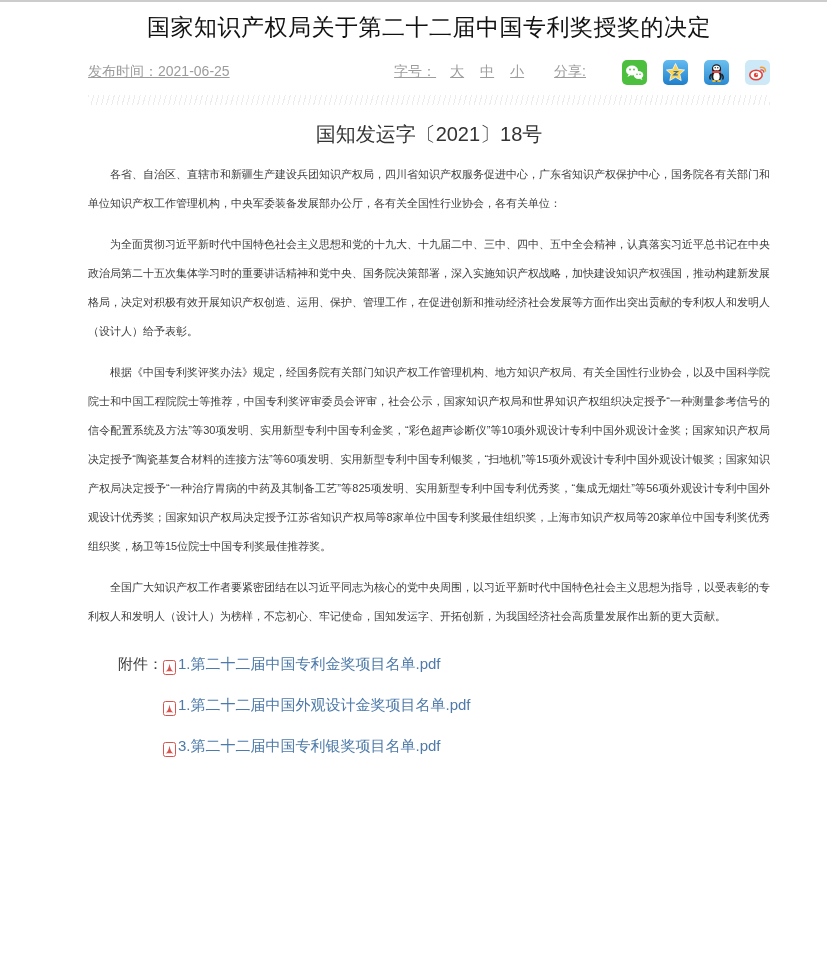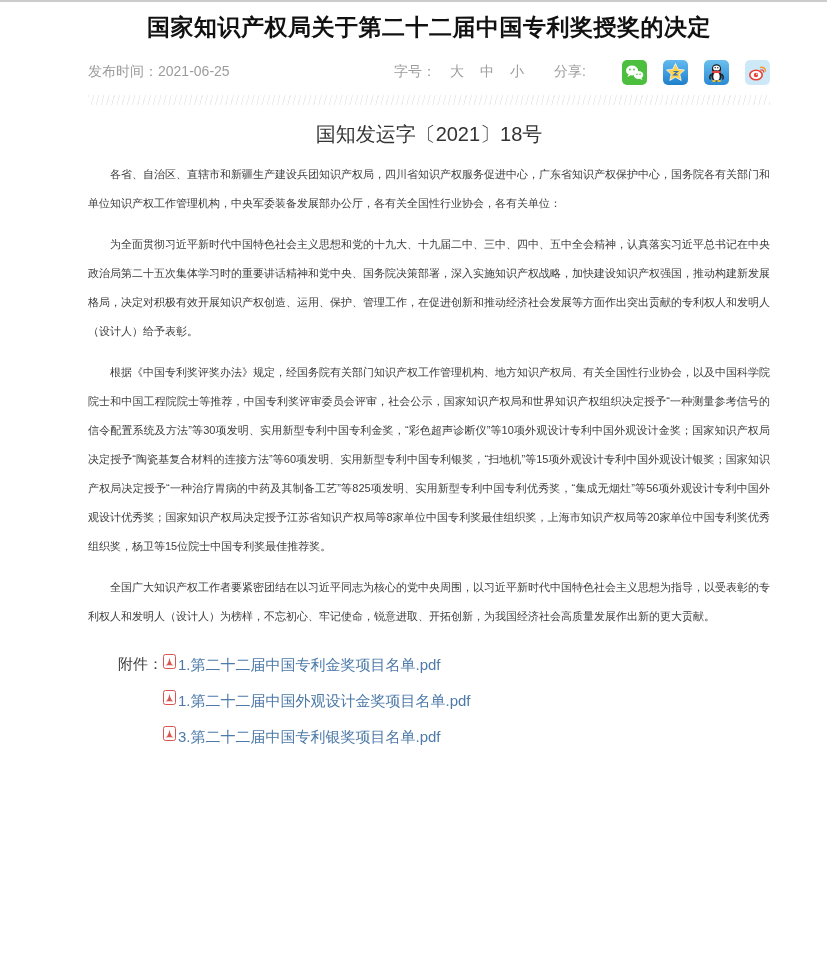--- a/index.html
+++ b/index.html
@@ -12,34 +12,35 @@
     -webkit-font-smoothing: antialiased;
   }
   .top-line { height: 2px; background: #cccccc; }
   .page { padding: 0 57px 24px 88px; }
 
   
   .title {
     margin: 10px 0 0;
     text-align: center;
     font-size: 23px;
-    font-weight: 700;
+    font-weight: 400;
     color: #111111;
     letter-spacing: 0.5px;
   }
 
   
   .meta-row {
     margin-top: 16px;
     display: flex;
     justify-content: space-between;
     align-items: center;
     color: #9c9c9c;
     font-size: 14px;
     height: 26px;
+    text-decoration: underline;
   }
   .meta-left { white-space: nowrap; }
   .meta-right { display: flex; align-items: center; }
   .fs-label { margin-right: 6px; }
   .fs-option { margin: 0 8px; cursor: pointer; color: #9c9c9c; }
   .share-label { margin-left: 22px; margin-right: 20px; }
   .share-icon {
     display: inline-flex;
     width: 25px; height: 25px;
     margin-left: 16px;
@@ -82,21 +83,21 @@
     padding-left: 30px;
     line-height: 22px;
     white-space: nowrap;
   }
   .att-list { flex: 1; }
   .att-item { line-height: 22px; margin-bottom: 13px; }
   .att-link {
     color: #4d7aa9;
     text-decoration: none;
     display: inline-flex;
-    align-items: flex-start;
+    align-items: flex-end;
     cursor: pointer;
   }
   .pdf-icon { display: inline-flex; margin-right: 2px; }
 </style>
 </head>
 <body>
 
 <div class="top-line"></div>
 
 <div class="page">
@@ -179,21 +180,21 @@
   </div>
 
   <div class="hatch"></div>
 
   <div class="doc-number">国知发运字〔2021〕18号</div>
 
   <div class="content">
     <p>各省、自治区、直辖市和新疆生产建设兵团知识产权局，四川省知识产权服务促进中心，广东省知识产权保护中心，国务院各有关部门和单位知识产权工作管理机构，中央军委装备发展部办公厅，各有关全国性行业协会，各有关单位：</p>
     <p>为全面贯彻习近平新时代中国特色社会主义思想和党的十九大、十九届二中、三中、四中、五中全会精神，认真落实习近平总书记在中央政治局第二十五次集体学习时的重要讲话精神和党中央、国务院决策部署，深入实施知识产权战略，加快建设知识产权强国，推动构建新发展格局，决定对积极有效开展知识产权创造、运用、保护、管理工作，在促进创新和推动经济社会发展等方面作出突出贡献的专利权人和发明人（设计人）给予表彰。</p>
     <p>根据《中国专利奖评奖办法》规定，经国务院有关部门知识产权工作管理机构、地方知识产权局、有关全国性行业协会，以及中国科学院院士和中国工程院院士等推荐，中国专利奖评审委员会评审，社会公示，国家知识产权局和世界知识产权组织决定授予“一种测量参考信号的信令配置系统及方法”等30项发明、实用新型专利中国专利金奖，“彩色超声诊断仪”等10项外观设计专利中国外观设计金奖；国家知识产权局决定授予“陶瓷基复合材料的连接方法”等60项发明、实用新型专利中国专利银奖，“扫地机”等15项外观设计专利中国外观设计银奖；国家知识产权局决定授予“一种治疗胃病的中药及其制备工艺”等825项发明、实用新型专利中国专利优秀奖，“集成无烟灶”等56项外观设计专利中国外观设计优秀奖；国家知识产权局决定授予江苏省知识产权局等8家单位中国专利奖最佳组织奖，上海市知识产权局等20家单位中国专利奖优秀组织奖，杨卫等15位院士中国专利奖最佳推荐奖。</p>
-    <p>全国广大知识产权工作者要紧密团结在以习近平同志为核心的党中央周围，以习近平新时代中国特色社会主义思想为指导，以受表彰的专利权人和发明人（设计人）为榜样，不忘初心、牢记使命，锐意进取、开拓创新，为我国经济社会高质量发展作出新的更大贡献。</p>
+    <p>全国广大知识产权工作者要紧密团结在以习近平同志为核心的党中央周围，以习近平新时代中国特色社会主义思想为指导，以受表彰的专利权人和发明人（设计人）为榜样，不忘初心、牢记使命，国知发运字、开拓创新，为我国经济社会高质量发展作出新的更大贡献。</p>
   </div>
 
   <div class="attachments">
     <div class="att-label">附件：</div>
     <div class="att-list">
       <div class="att-item">
         <a class="att-link">
             <span class="pdf-icon">
               <svg width="13" height="15" viewBox="0 0 13 15">
                 <rect x="0.5" y="0.5" width="12" height="14" rx="2" fill="#ffffff" stroke="#d9534f" stroke-width="1"></rect>

